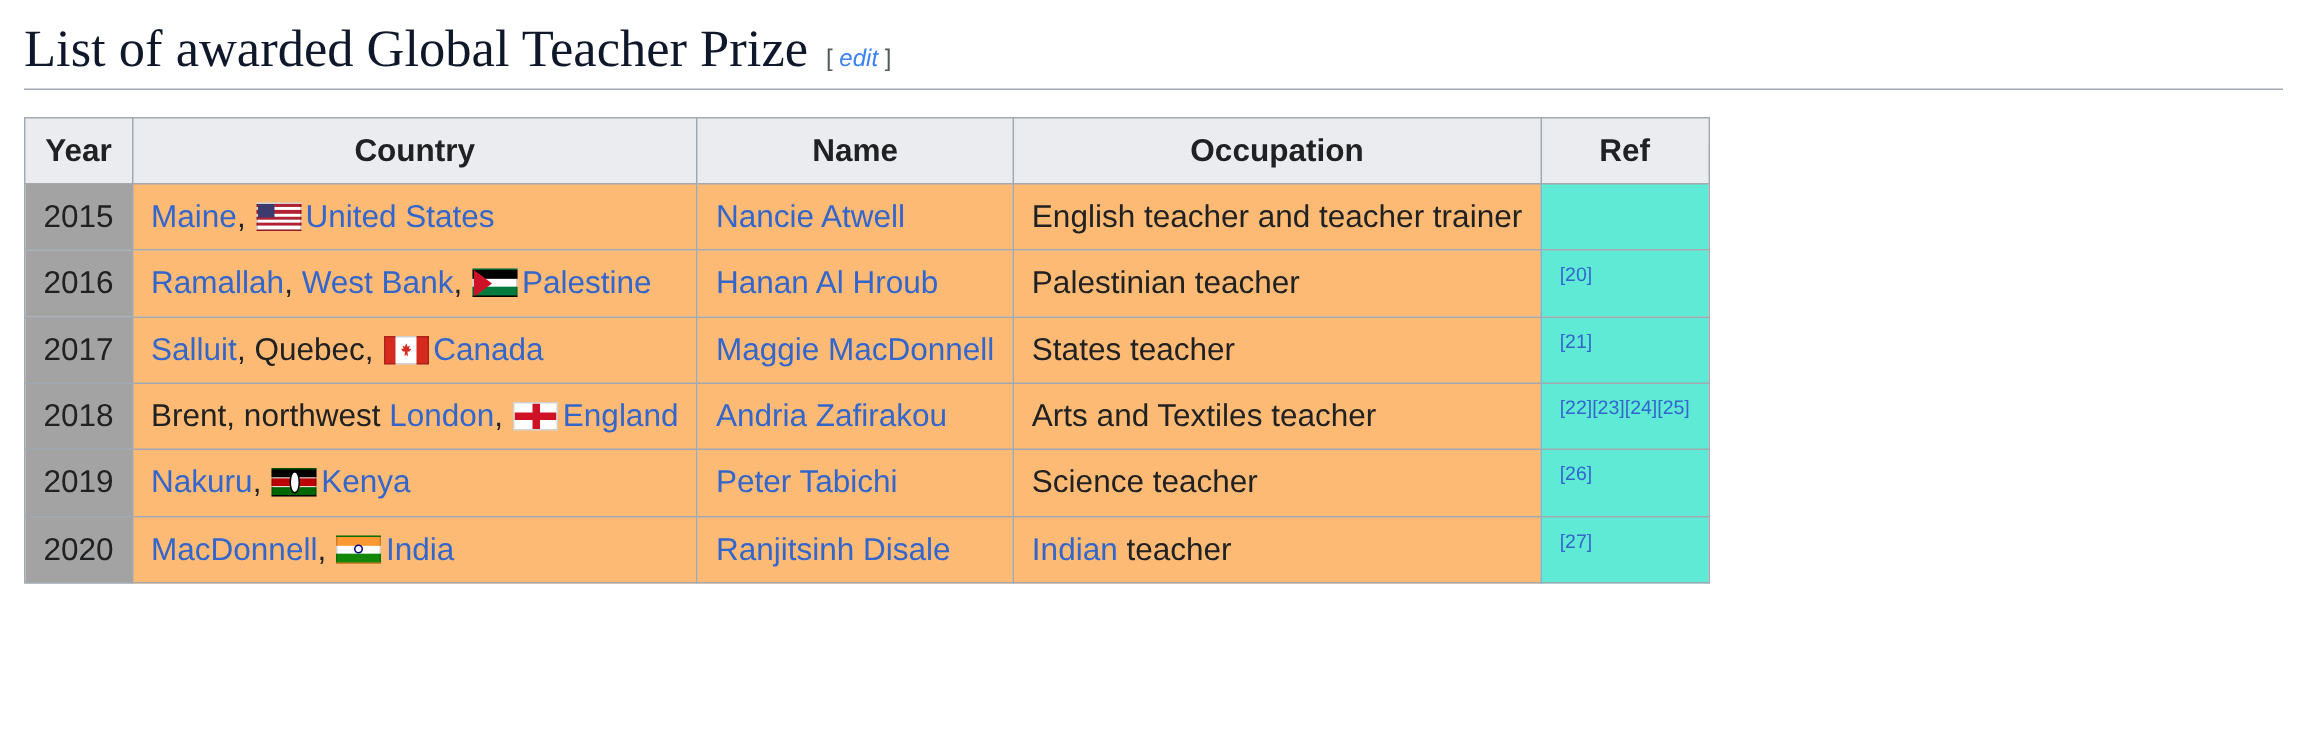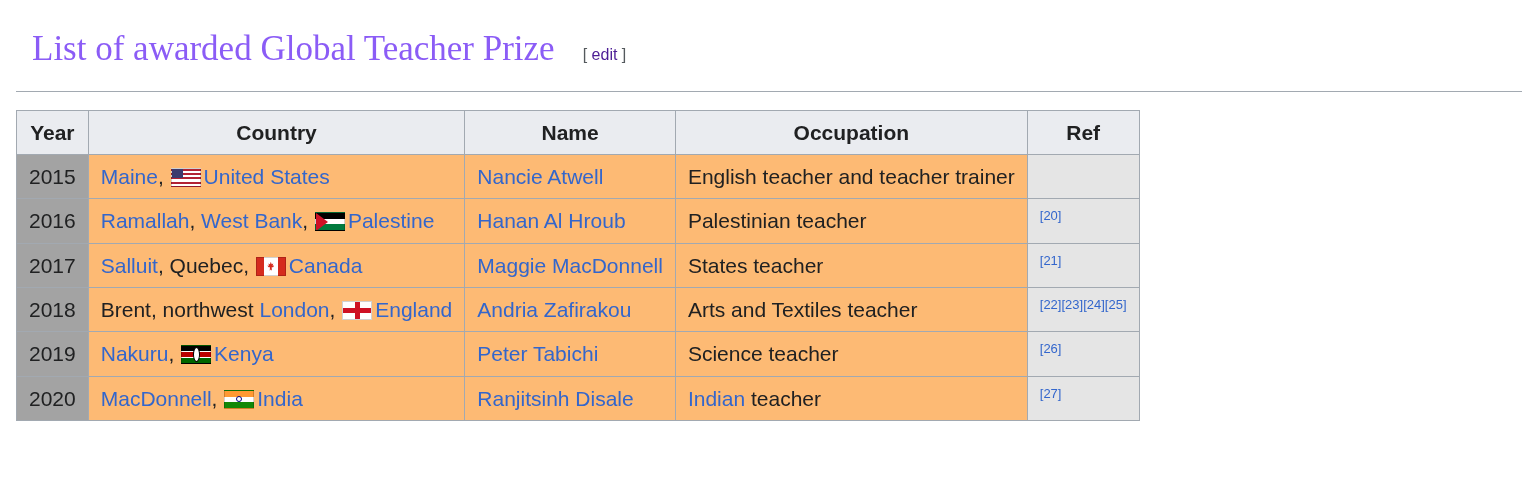--- a/index.html
+++ b/index.html
@@ -24,34 +24,35 @@
     gap: 12px;
     border-bottom: 1px solid #a2a9b1;
     padding-bottom: 6px;
     margin-bottom: 18px;
   }
   .section-heading h2 {
     font-family: "Liberation Serif", serif;
     font-weight: normal;
     font-size: 35px;
     line-height: 1.1;
-    margin: 16px;
-    color: #8b5cf6;
+    margin: 0;
+    color: #0f172a;
   }
   .edit-section {
     font-size: 16px;
     color: #54595d;
     white-space: nowrap;
   }
   .edit-section .brk {
     color: #54595d;
   }
   .edit-section a {
-    color: #4c1d95;
+    color: #3b82f6;
     text-decoration: none;
+    font-style: italic;
   }
   table.wikitable {
     border-collapse: collapse;
     background: #f8f9fa;
     font-size: 21px;
     line-height: 1.4;
     margin: 0;
     border-radius: 24px;
   }
   table.wikitable th,
@@ -68,21 +69,21 @@
   td.year {
     text-align: center;
     background: #a3a3a3;
     white-space: nowrap;
   }
   td.country, td.name, td.occupation {
     background: #fdba74;
     text-align: left;
   }
   td.ref {
-    background: #e5e5e5;
+    background: #5eead4;
     text-align: left;
     vertical-align: top;
     padding-top: 6px;
     white-space: nowrap;
     margin-left: 42px;
   }
   a.link {
     color: #3366cc;
     text-decoration: none;
   }

